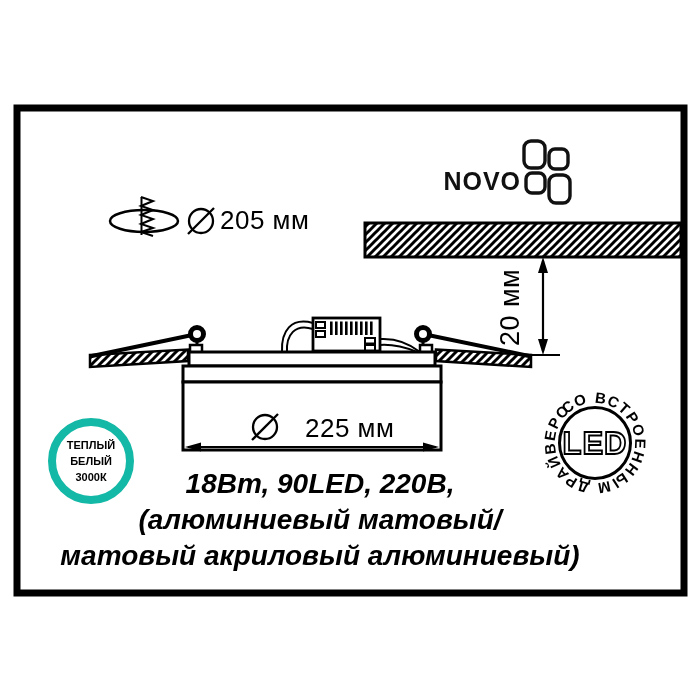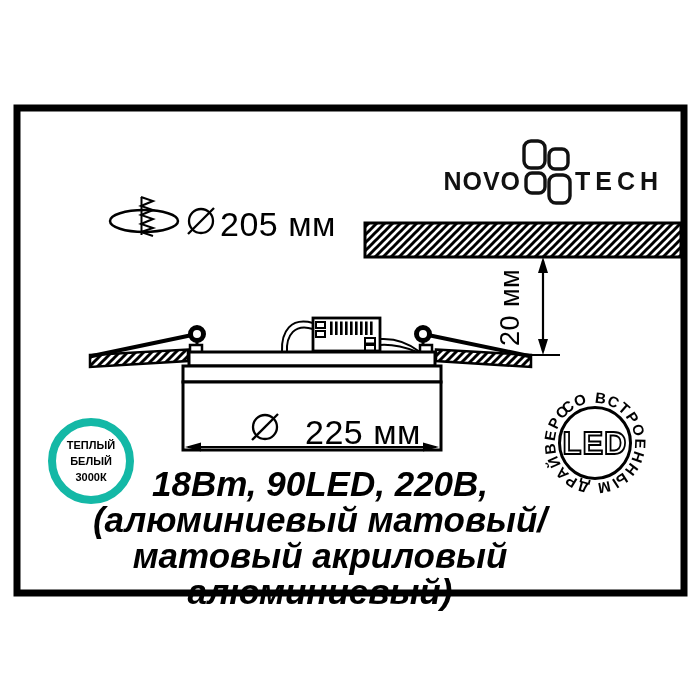--- a/index.html
+++ b/index.html
@@ -1,23 +1,23 @@
 <!DOCTYPE html>
 <html><head>
 <meta charset="utf-8">
 <style>
   html,body{margin:0;padding:0;background:#fff;}
   #stage{position:relative;width:700px;height:700px;background:#fff;overflow:hidden;
          font-family:"Liberation Sans",sans-serif;color:#000;}
   #draw{position:absolute;left:0;top:0;}
   .abs{position:absolute;white-space:nowrap;}
-  .dimtext{font-size:34px;font-weight:400;color:#000;letter-spacing:0.5px;}
+  .dimtext{font-size:26px;font-weight:400;color:#000;letter-spacing:0.5px;}
   .logo-txt{font-size:25px;font-weight:700;color:#111;line-height:26px;}
   .spec{position:absolute;left:13px;top:466px;width:614px;text-align:center;
-        font-size:35px;line-height:36px;font-weight:700;font-style:italic;color:#000;}
+        font-size:28px;line-height:36px;font-weight:700;font-style:italic;color:#000;}
   .badge{position:absolute;left:48px;top:418px;width:70px;height:70px;border:8px solid #14b8a6;
          border-radius:50%;display:flex;flex-direction:column;align-items:center;justify-content:center;
          font-size:11px;font-weight:700;line-height:16px;text-align:center;}
   .rot90{transform:rotate(-90deg);transform-origin:center center;text-align:center;}
 </style>
 </head>
 <body>
 
 <div id="stage">
 
@@ -129,21 +129,20 @@
       <circle cx="595" cy="443" r="35.5" fill="#fff" stroke="#000" stroke-width="3"></circle>
       <path id="ringPath" d="M566.7,414.7 A40,40 0 0 1 623.3,471.3 A40,40 0 0 1 566.7,414.7" fill="none" stroke="none"></path>
       <text font-size="15" font-weight="700" letter-spacing="1.5" fill="#000">
         <textPath href="#ringPath" startOffset="0">СО ВСТРОЕННЫМ ДРАЙВЕРОМ</textPath>
       </text>
       <text x="595" y="454" text-anchor="middle" font-size="31" font-weight="700" letter-spacing="1" fill="#fff" stroke="#000" stroke-width="1.8">LED</text>
     </g>
   </svg>
 
   <div class="abs logo-txt" style="left:443px;top:168px;width:78px;text-align:right;letter-spacing:1px;">NOVO</div>
-  <div class="abs logo-txt" style="left:575px;top:168px;letter-spacing:5px;">TECH</div>
 
   <div class="abs dimtext" style="left:220px;top:205px;">205 мм</div>
   <div class="abs dimtext rot90" style="left:468px;top:292px;width:84px;font-size:27px;">20 мм</div>
   <div class="abs dimtext" style="left:281px;top:413px;margin-left:24px;">225 мм</div>
 
   <div class="spec">
     <div>18Вт, 90LED, 220В,</div>
     <div>(алюминиевый матовый/</div>
     <div>матовый акриловый алюминиевый)</div>
   </div>

